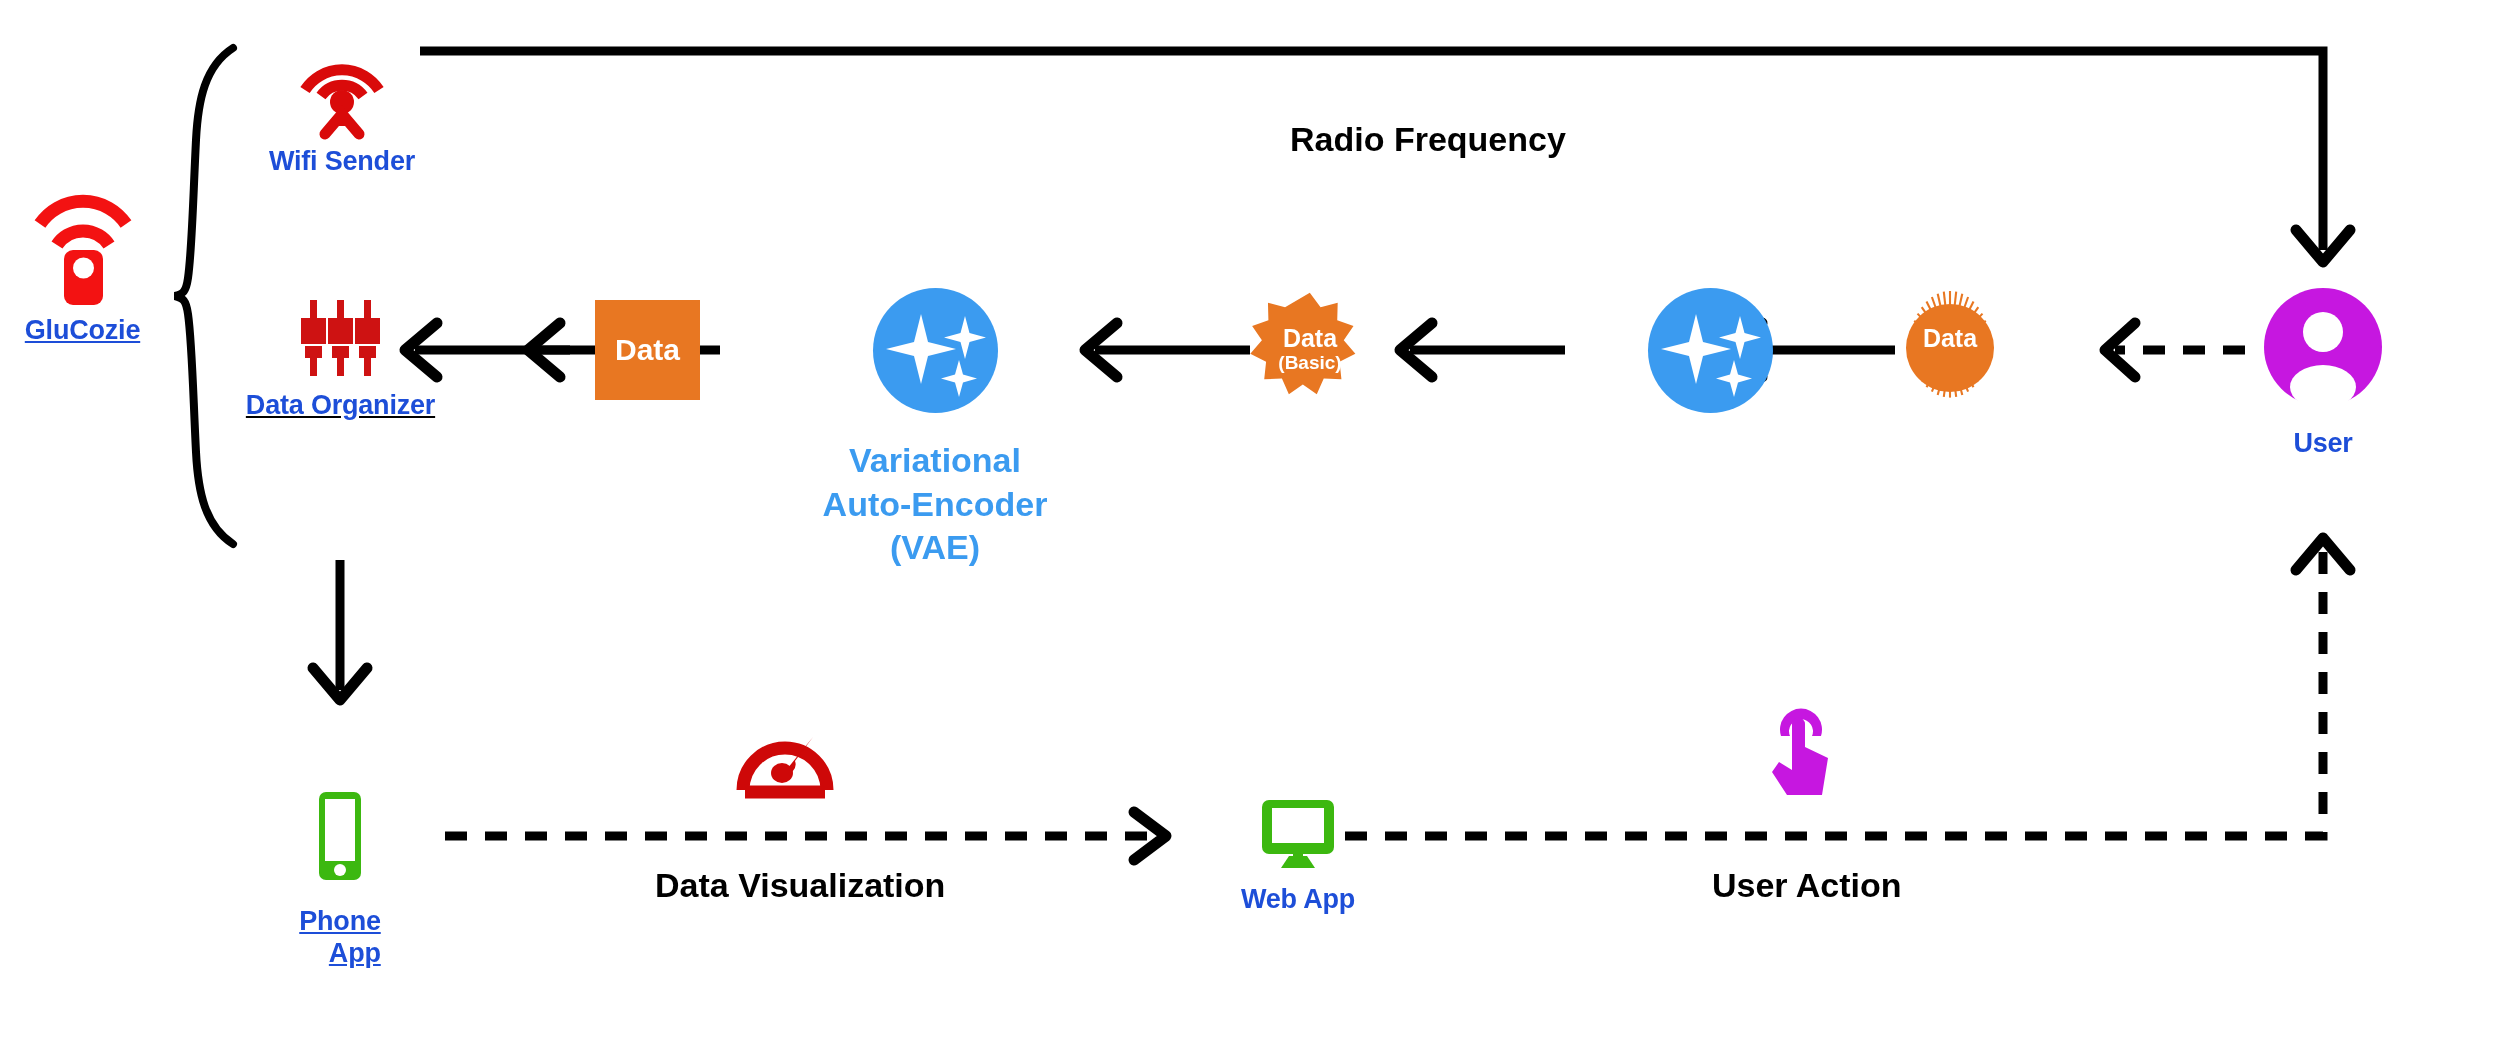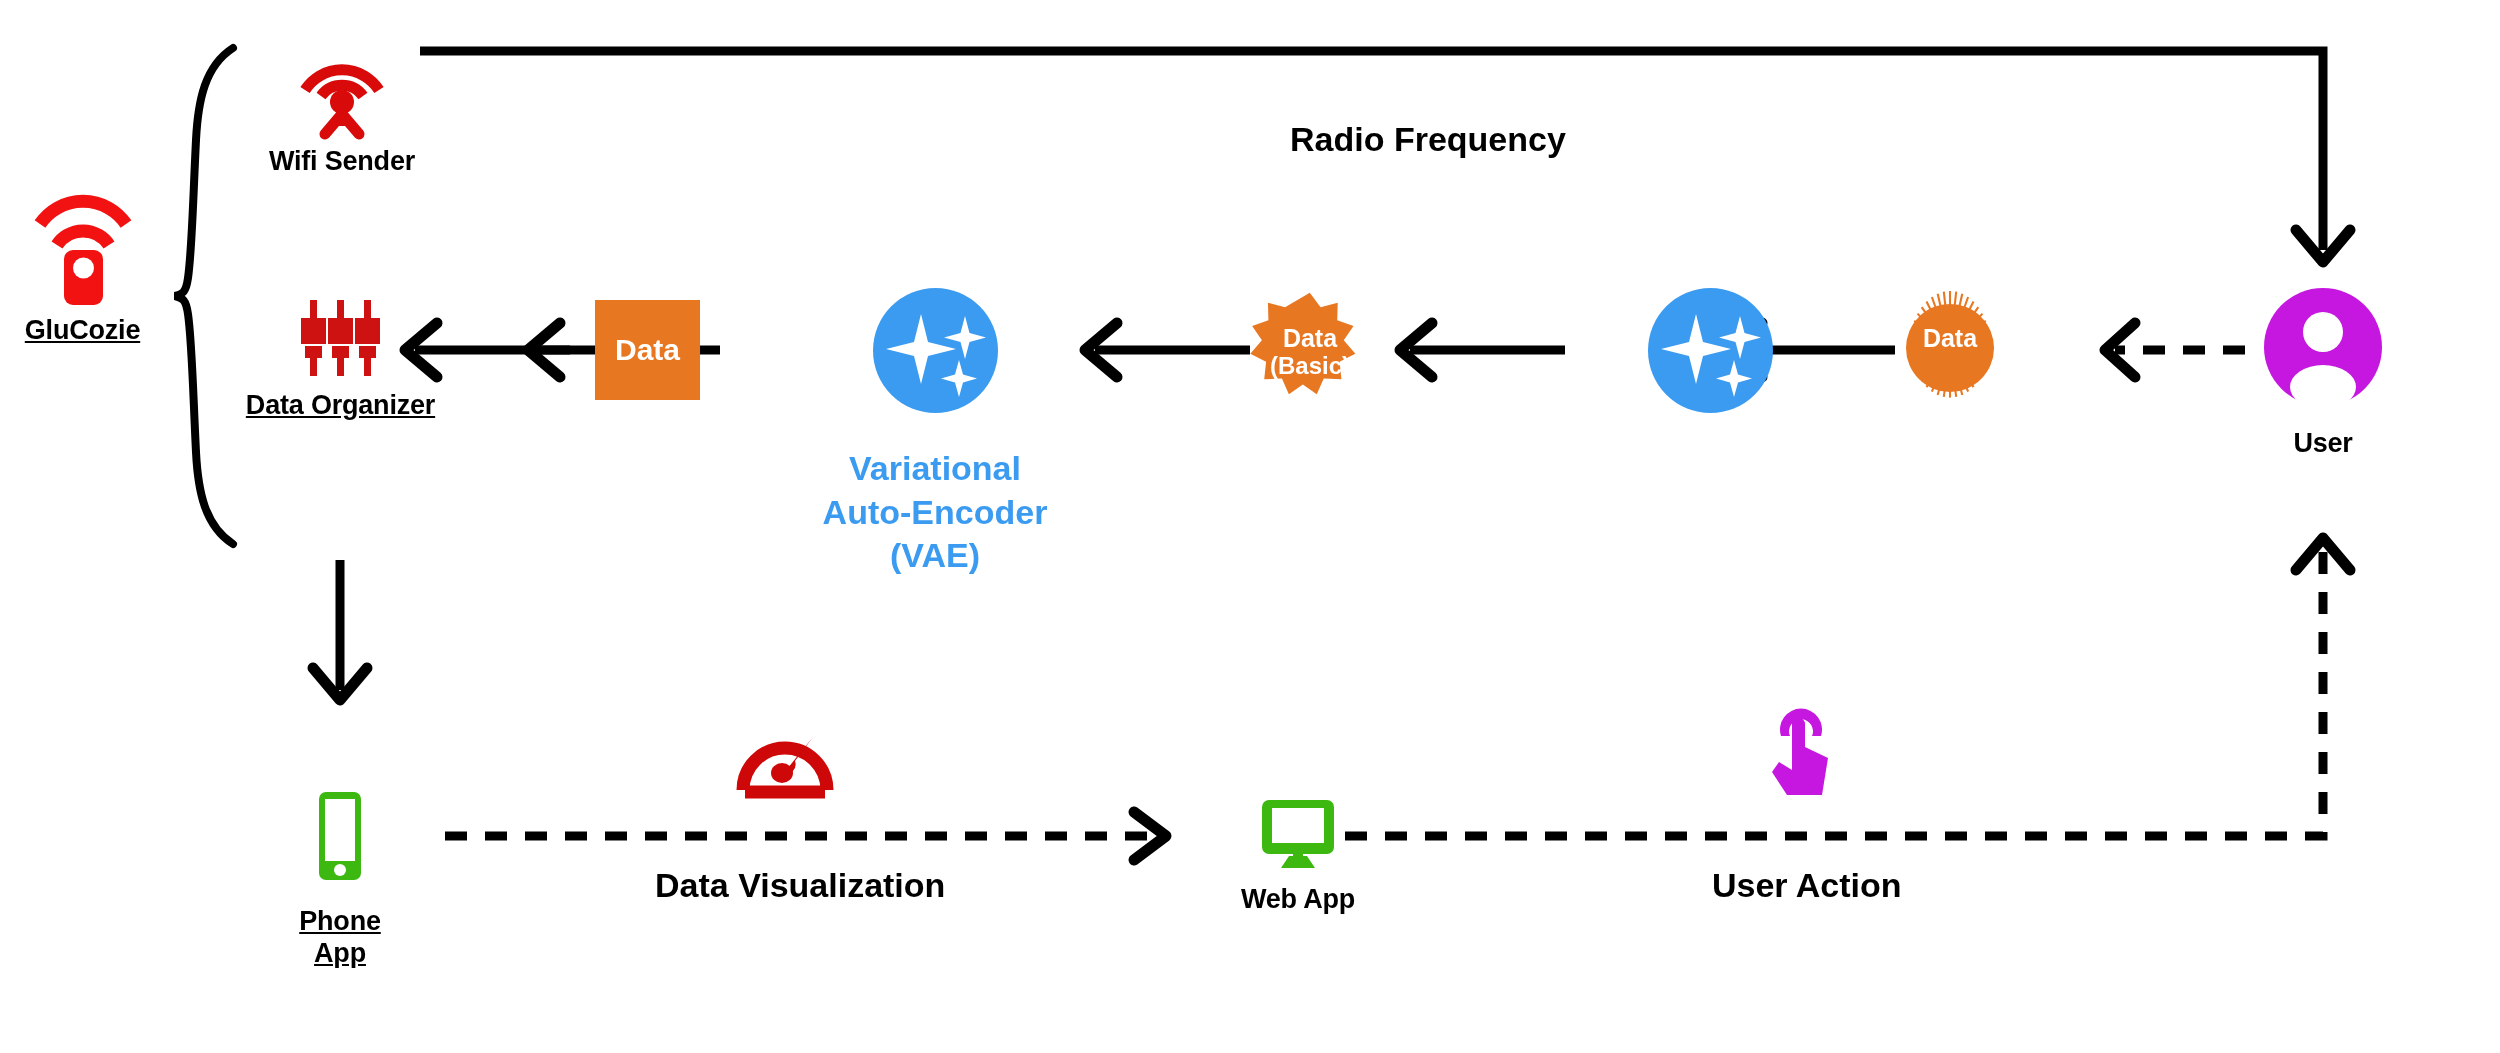--- a/index.html
+++ b/index.html
@@ -19,22 +19,22 @@
     overflow: hidden;
   }
   .node {
     position: absolute;
     display: flex;
     flex-direction: column;
     align-items: center;
   }
   .label {
     font-weight: bold;
-    color: #000000;
-    text-align: center;
+    color: #1d4ed8;
+    text-align: right;
     line-height: 1.18;
     white-space: pre-line;
   }
   .label-dark { font-size: 27px; letter-spacing: -0.2px; }
   .label-blue {
     color: #3B9BF0;
     font-size: 34px;
     font-weight: bold;
     line-height: 1.28;
     text-align: center;
@@ -181,31 +181,31 @@
     <span class="data-box-text">Data</span>
   </div>
 
   <div class="node" style="left:790px; top:288px; width:290px;">
     <svg width="125" height="125" viewBox="0 0 125 125">
       <circle cx="62.5" cy="62.5" r="62.5" fill="#3B9BF0"></circle>
       <path d="M48,26 L55,54 L83,61 L55,68 L48,96 L41,68 L13,61 L41,54 Z" fill="#ffffff"></path>
       <path d="M92,28 L96.5,45 L113,49.5 L96.5,54 L92,71 L87.5,54 L71,49.5 L87.5,45 Z" fill="#ffffff"></path>
       <path d="M86,72 L90,86.5 L104,90.5 L90,94.5 L86,109 L82,94.5 L68,90.5 L82,86.5 Z" fill="#ffffff"></path>
     </svg>
-    <div class="label-blue" style="margin-top:34px;">Variational
+    <div class="label-blue" style="margin-top:26px;">Variational
 Auto-Encoder
 (VAE)</div>
   </div>
 
   <div class="abs" style="left:1250px; top:288px; width:120px; height:120px;">
     <svg width="120" height="120" viewBox="0 0 120 120">
       <path fill="#E87722" d="M60 2 L71.6 17.5 L90 12.5 L89.5 31.5 L107 37.5 L96.5 53 L109 67.5 L92 76 L94 95 L75 94 L67.5 111 L52.5 100.5 L37.5 111 L30 94 L11 95 L13 76 L-4 67.5 L8.5 53 L-2 37.5 L15.5 31.5 L15 12.5 L33.4 17.5 Z" transform="translate(4,3) scale(0.93)"></path>
     </svg>
     <div class="burst-text" style="top:36px; font-size:25px;">Data</div>
-    <div class="burst-text" style="top:64px; font-size:24px;">(Basic)</div>
+    <div class="burst-text" style="top:64px; font-size:19px;">(Basic)</div>
   </div>
 
   <div class="node" style="left:1565px; top:288px; width:290px;">
     <svg width="125" height="125" viewBox="0 0 125 125">
       <circle cx="62.5" cy="62.5" r="62.5" fill="#3B9BF0"></circle>
       <path d="M48,26 L55,54 L83,61 L55,68 L48,96 L41,68 L13,61 L41,54 Z" fill="#ffffff"></path>
       <path d="M92,28 L96.5,45 L113,49.5 L96.5,54 L92,71 L87.5,54 L71,49.5 L87.5,45 Z" fill="#ffffff"></path>
       <path d="M86,72 L90,86.5 L104,90.5 L90,94.5 L86,109 L82,94.5 L68,90.5 L82,86.5 Z" fill="#ffffff"></path>
     </svg>
   </div>

